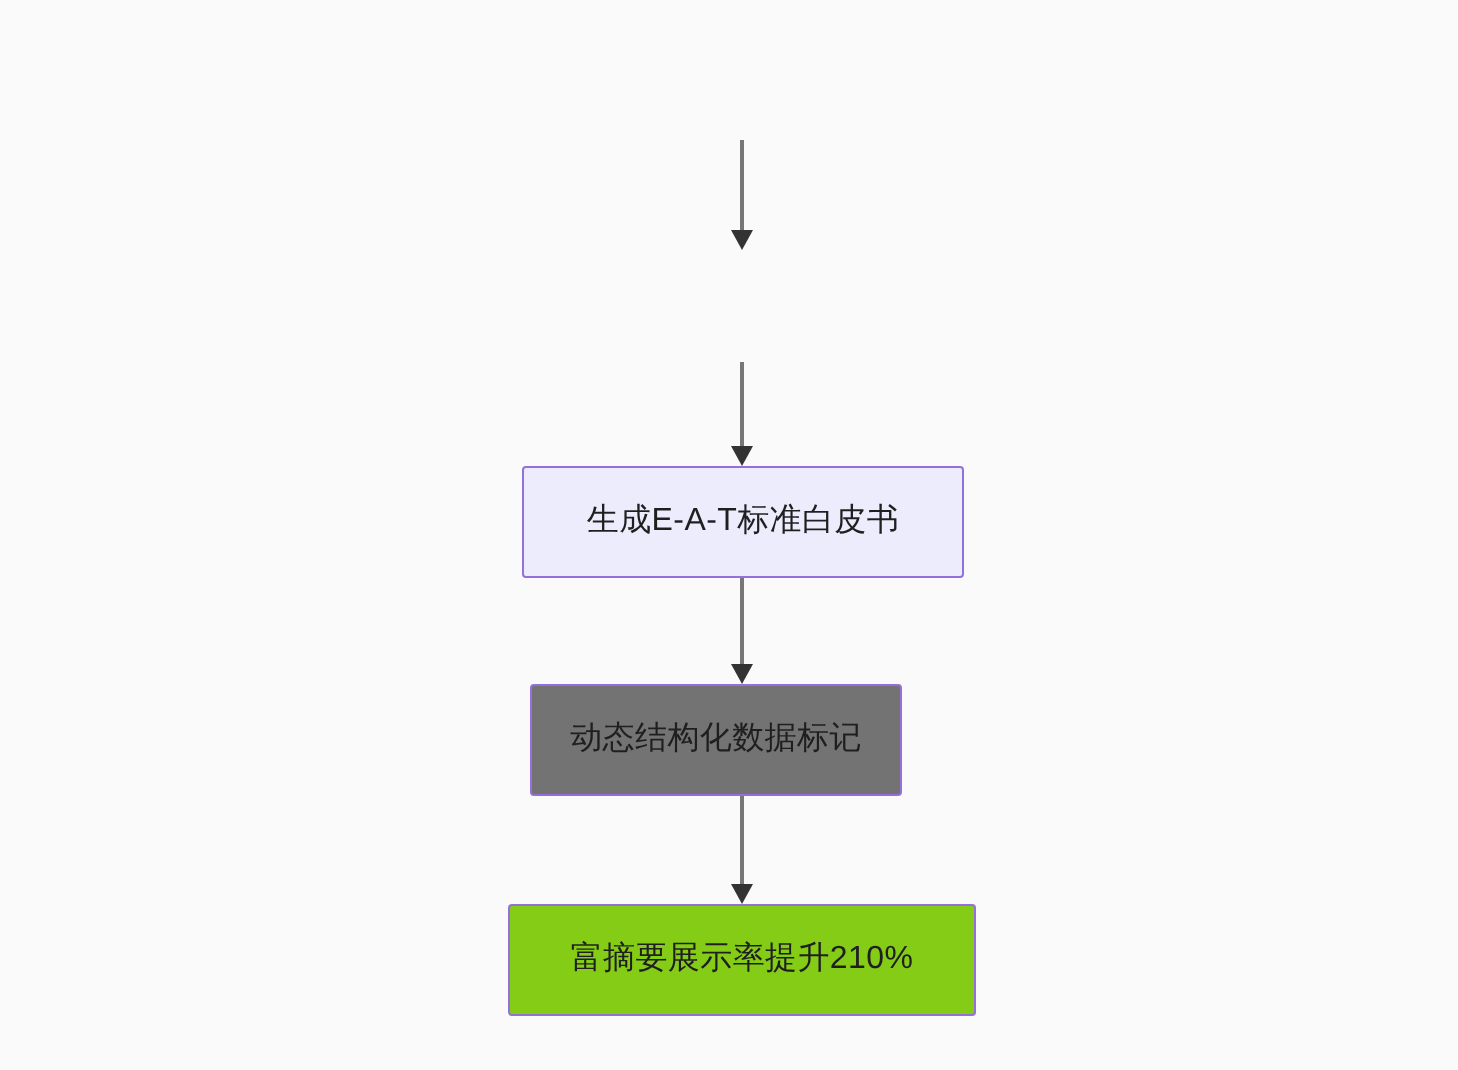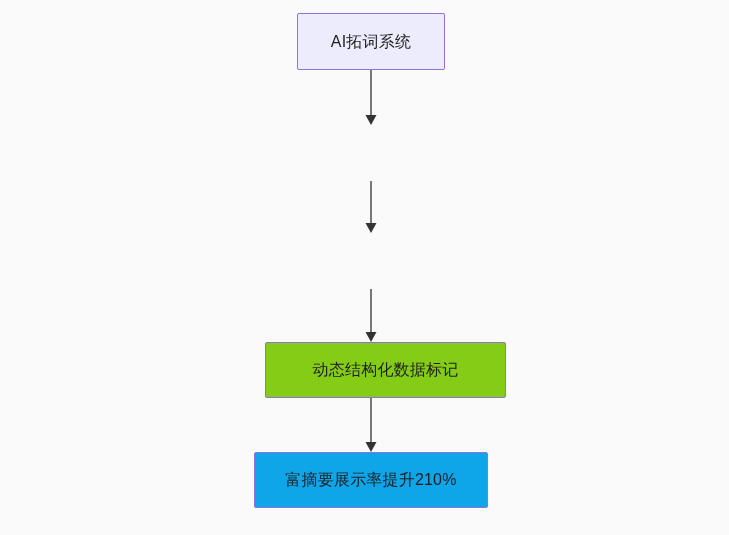--- a/index.html
+++ b/index.html
@@ -65,27 +65,27 @@
   <svg class="edge" width="30" height="53" style="left: 356px; top: 289px; height: 53px;">
     <line x1="15" y1="0" x2="15" y2="45" stroke="#777777" stroke-width="2"></line>
     <polygon points="9.5,43 20.5,43 15,53" fill="#333333"></polygon>
   </svg>
 
   <svg class="edge" width="30" height="54" style="left: 356px; top: 398px; height: 54px;">
     <line x1="15" y1="0" x2="15" y2="46" stroke="#777777" stroke-width="2"></line>
     <polygon points="9.5,44 20.5,44 15,54" fill="#333333"></polygon>
   </svg>
 
-  <div class="node" style="left: 297px; top: 13px; width: 148px; height: 57px; background: rgb(236, 236, 253); border-color: rgb(147, 112, 219); color: rgb(31, 31, 32);">
-    <span class="node-label">AI拓词系统</span>
+
+
+  <div class="node" style="left: 261px; top: 233px; width: 221px; height: 56px; background: rgb(236, 236, 253); border-color: rgb(147, 112, 219); color: rgb(31, 31, 32);">
+    <span class="node-label">生成E-A-T标准白皮书</span>
   </div>
 
-
-
-  <div class="node" style="left: 265px; top: 342px; width: 241px; height: 56px; background: #84cc16; border-color: rgb(147, 112, 219); color: rgb(31, 31, 32);">
+  <div class="node" style="left: 265px; top: 342px; width: 186px; height: 56px; background: #737373; border-color: rgb(147, 112, 219); color: rgb(31, 31, 32);">
     <span class="node-label">动态结构化数据标记</span>
   </div>
 
-  <div class="node" style="left: 254px; top: 452px; width: 234px; height: 56px; background: #0ea5e9; border-color: rgb(147, 112, 219); color: rgb(31, 31, 32);">
+  <div class="node" style="left: 254px; top: 452px; width: 234px; height: 56px; background: #84cc16; border-color: rgb(147, 112, 219); color: rgb(31, 31, 32);">
     <span class="node-label">富摘要展示率提升210%</span>
   </div>
 
 </div>
 
 </body></html>

